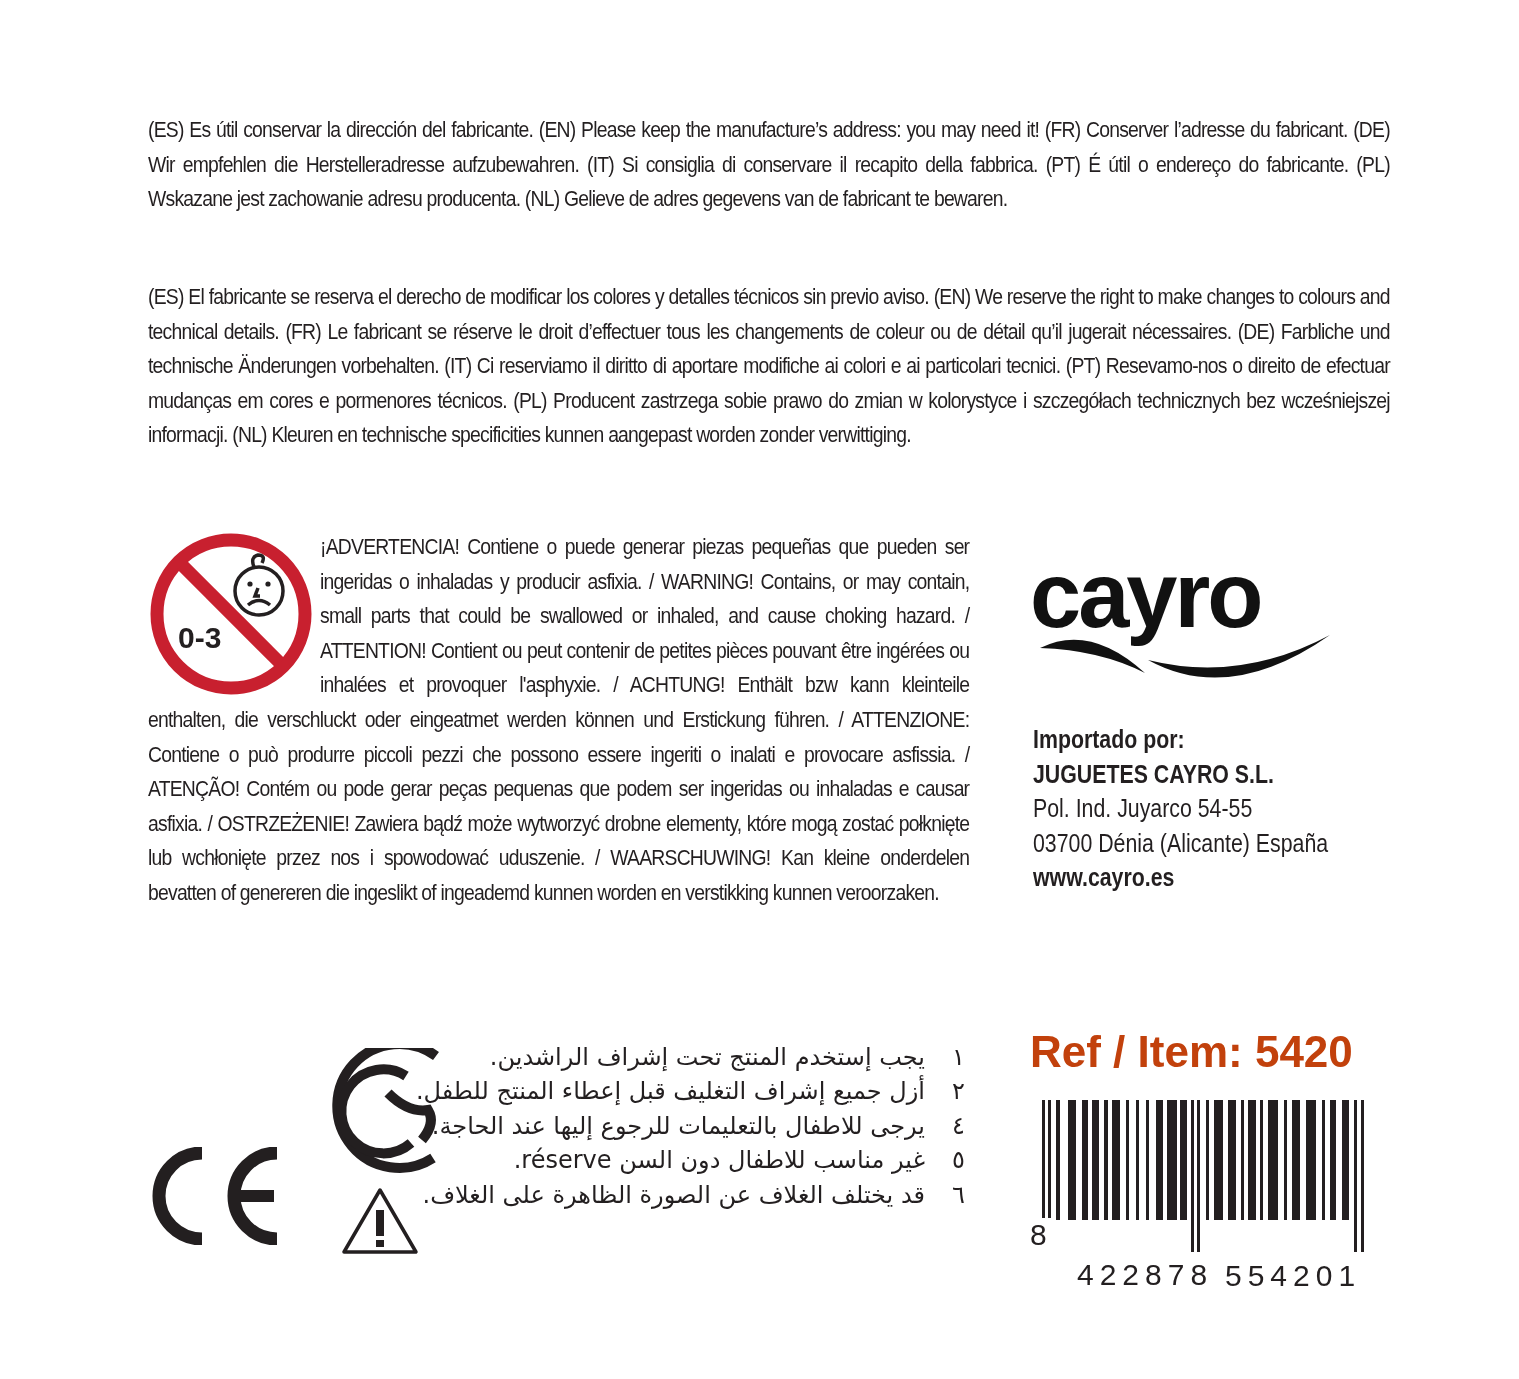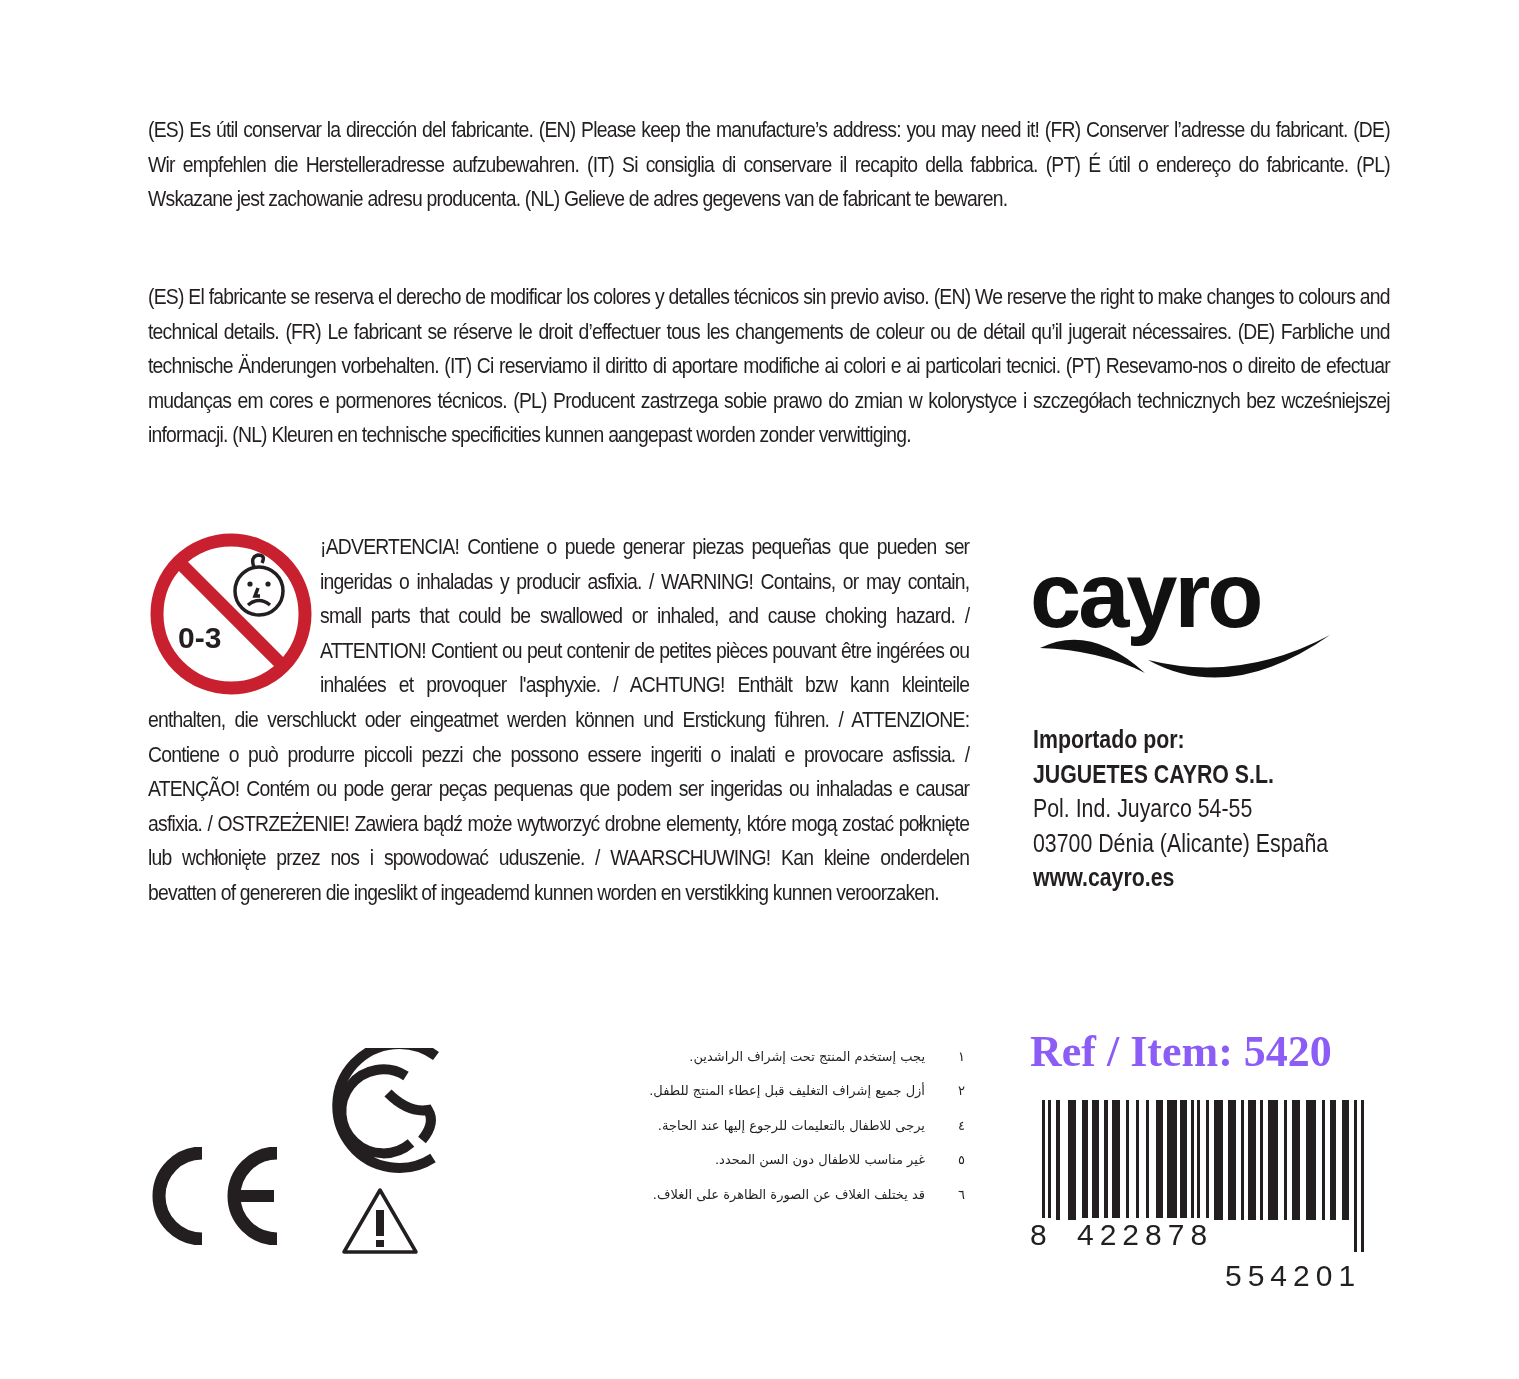--- a/index.html
+++ b/index.html
@@ -26,33 +26,33 @@
   .logo { position: absolute; left: 1030px; top: 555px; width: 305px; height: 130px; }
   .importer {
     position: absolute; left: 1033px; top: 722px;
     font-family: "Liberation Sans", sans-serif;
     font-size: 26px; line-height: 34.6px;
     transform-origin: left top; transform: scaleX(0.82); white-space: nowrap;
   }
   .importer .b { font-weight: bold; }
   .ref {
     position: absolute; left: 1030px; top: 1028px;
-    font-family: Liberation Serif, serif; font-weight: bold;
-    font-size: 44px; line-height: 48px; color: #8b5cf6; white-space: nowrap;
+    font-family: Liberation Sans, sans-serif; font-weight: bold;
+    font-size: 44px; line-height: 48px; color: #c2410c; white-space: nowrap;
   }
   .barcode { position: absolute; left: 1030px; top: 1100px; width: 360px; height: 152px; }
   .barcode-num {
     position: absolute; top: 1218px; font-family: "Liberation Sans", sans-serif;
     font-size: 30px; line-height: 34px; color: #231f20; background: #fff; letter-spacing: 6px;
   }
 
   .arabic {
     position: absolute; left: 430px; top: 1040px; width: 535px;
     direction: rtl; font-family: "DejaVu Sans", sans-serif;
-    font-size: 13px; line-height: 34.4px; color: #231f20;
+    font-size: 24px; line-height: 34.4px; color: #231f20;
   }
   .arabic .row { white-space: nowrap; }
   .arabic .num { display: inline-block; width: 30px; text-align: right; margin-left: 10px; }
 
   .ce { position: absolute; left: 152px; top: 1147px; width: 140px; height: 98px; }
   .recycle { position: absolute; left: 318px; top: 1048px; width: 140px; height: 128px; }
   .triangle { position: absolute; left: 340px; top: 1186px; width: 80px; height: 70px; }
 </style>
 </head>
 <body>
@@ -126,28 +126,28 @@
     <rect x="262" y="0" width="8" height="120"></rect>
       <rect x="276" y="0" width="10" height="120"></rect>
     <rect x="292" y="0" width="3" height="120"></rect>
       <rect x="300" y="0" width="6" height="120"></rect>
     <rect x="312" y="0" width="7" height="120"></rect>
       <rect x="324" y="0" width="3" height="152"></rect>
     <rect x="331" y="0" width="3" height="152"></rect>
   </g>
 </svg>
 <div class="barcode-num" style="left:1030px;">8</div>
-<div class="barcode-num" style="left:1077px;">422878</div>
+<div class="barcode-num" style="left:1077px;margin-top:40px;">422878</div>
 <div class="barcode-num" style="left:1225px;margin-top:41px;">554201</div>
 
 <div class="arabic">
   <div class="row"><span class="num">١</span><span>يجب إستخدم المنتج تحت إشراف الراشدين.</span></div>
   <div class="row"><span class="num">٢</span><span>أزل جميع إشراف التغليف قبل إعطاء المنتج للطفل.</span></div>
   <div class="row"><span class="num">٤</span><span>يرجى للاطفال بالتعليمات للرجوع إليها عند الحاجة.</span></div>
-  <div class="row"><span class="num">٥</span><span>غير مناسب للاطفال دون السن المحدد.</span></div>
+  <div class="row"><span class="num">٥</span><span>غير مناسب للاطفال دون السن réserve.</span></div>
   <div class="row"><span class="num">٦</span><span>قد يختلف الغلاف عن الصورة الظاهرة على الغلاف.</span></div>
 </div>
 
 <svg class="ce" viewBox="0 0 140 98">
   <path d="M50 6 A43 43 0 0 0 50 92" fill="none" stroke="#231f20" stroke-width="13"></path>
   <path d="M125 6 A43 43 0 0 0 125 92" fill="none" stroke="#231f20" stroke-width="13"></path>
   <rect x="88" y="43" width="34" height="12" fill="#231f20"></rect>
 </svg>
 
 <svg class="recycle" viewBox="0 0 140 128">

